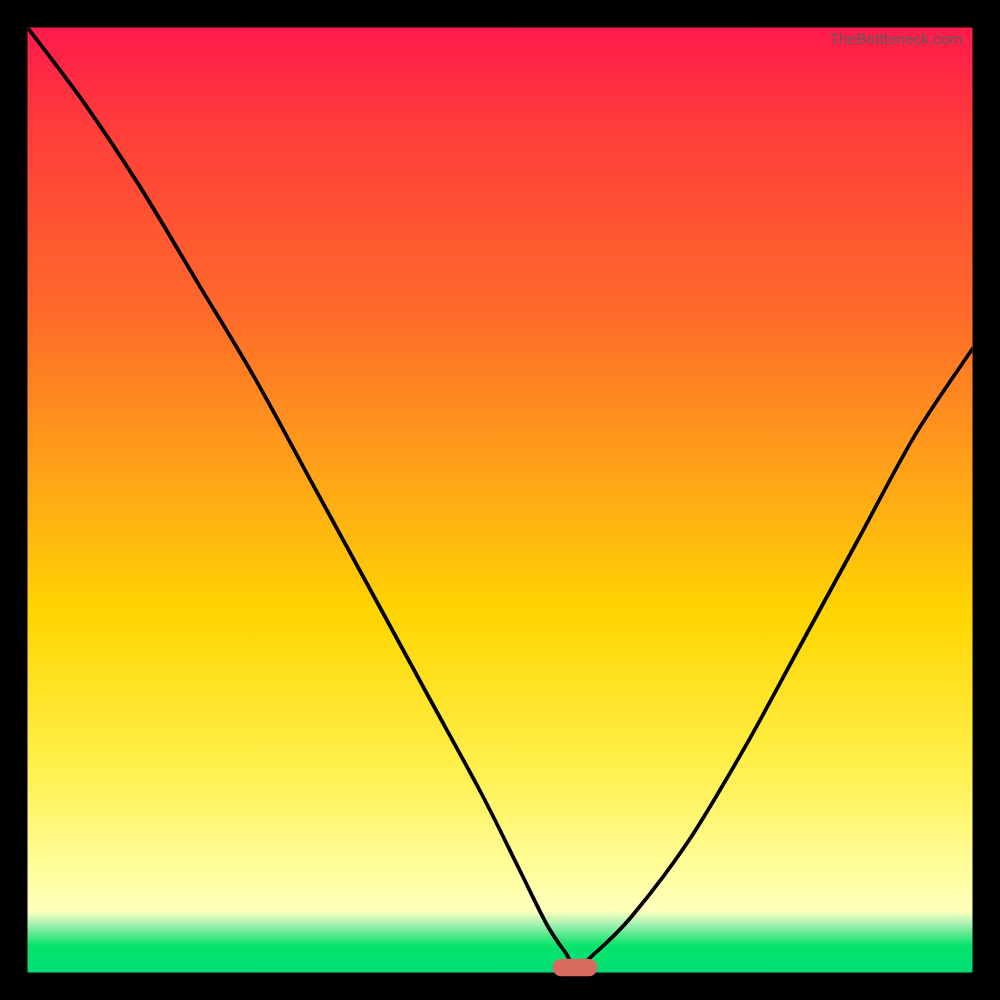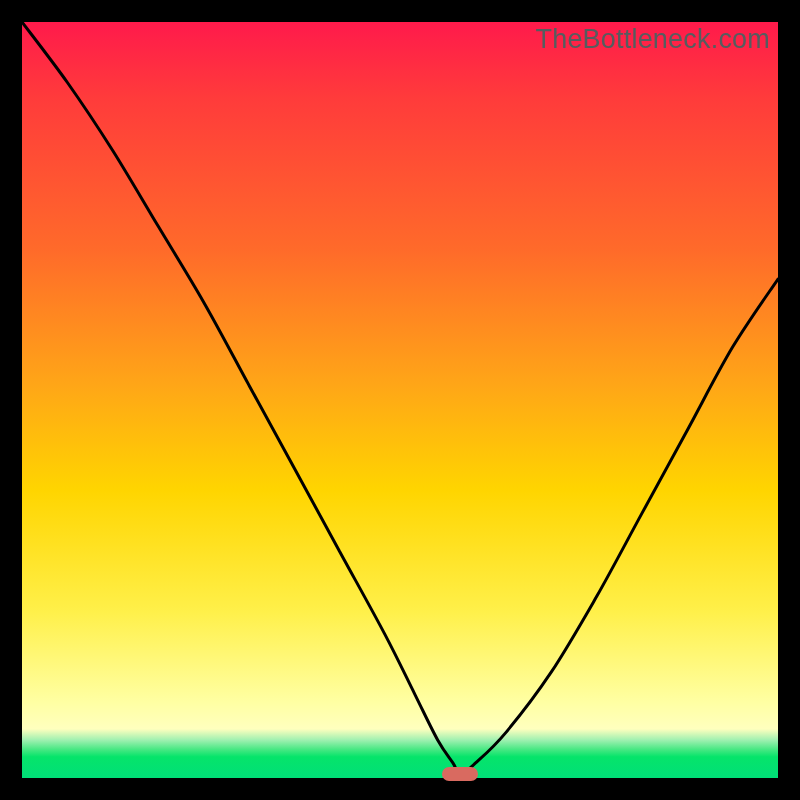--- a/index.html
+++ b/index.html
@@ -38,21 +38,21 @@
       #49e884 96.2%,
       #06e46a 97.2%,
       #00df78 100%
     );
   }
   .watermark {
     position: absolute;
     top: 2px;
     right: 8px;
     color: #555d5f;
-    font-size: 27px;
+    font-size: 12px;
     font-weight: 500;
     letter-spacing: 0.2px;
     pointer-events: none;
   }
   svg.curve {
     position: absolute;
     left: 0;
     top: 0;
     width: 756px;
     height: 756px;

